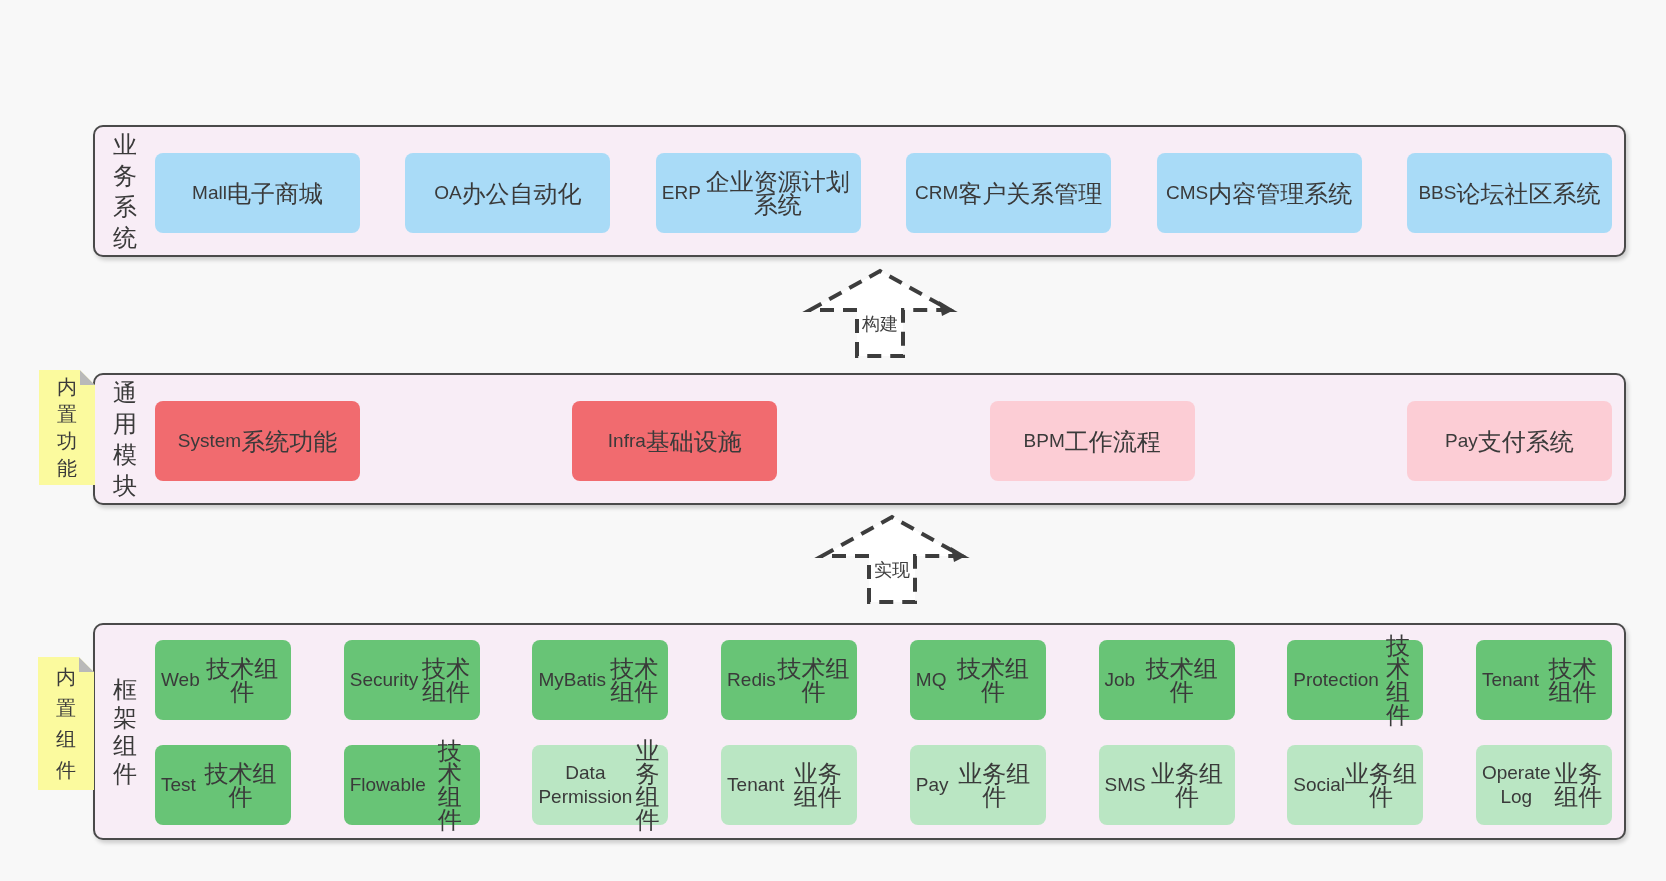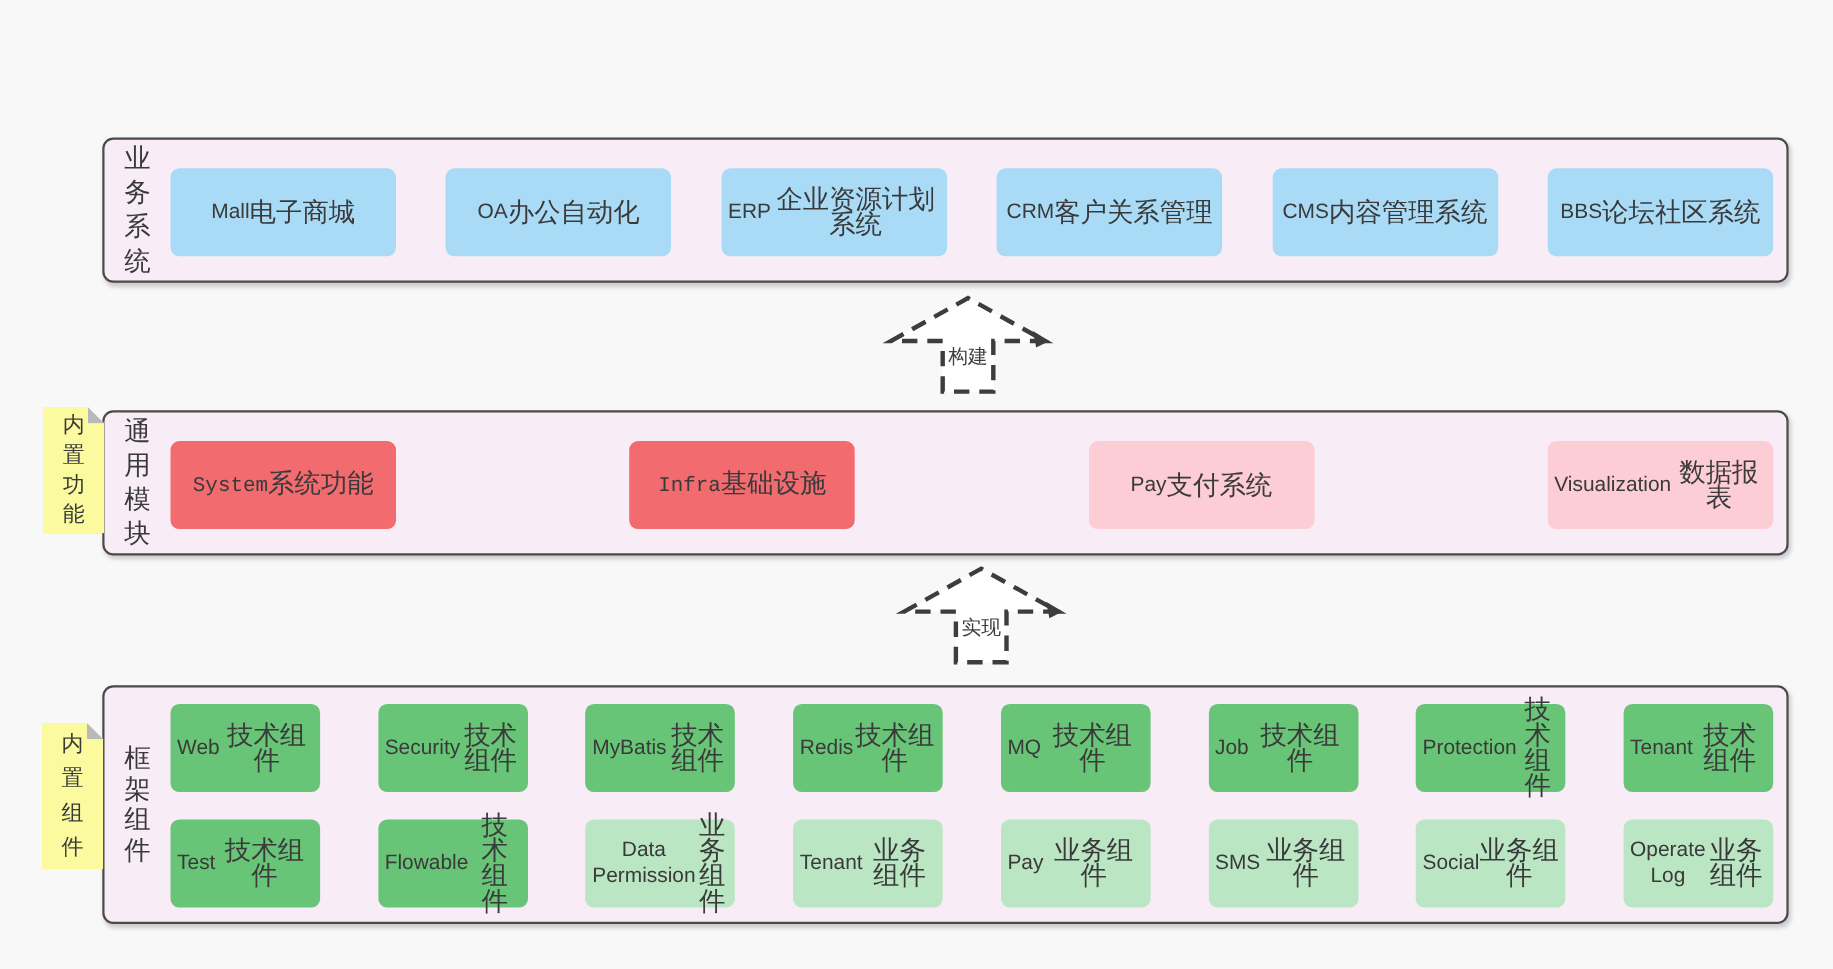--- a/index.html
+++ b/index.html
@@ -24,21 +24,21 @@
   .c3 .row-1{top:15px;}
   .c3 .row-2{top:120px;}
 
   .box{height:80px;border-radius:8px;display:flex;flex-direction:row;align-items:center;justify-content:center;
     text-align:center;padding:2px 6px;box-sizing:border-box;}
   .c1 .box,.c2 .box{width:205px;}
   .c3 .box{width:136px;}
   .box-title{font-size:19px;line-height:24px;}
   .box-sub{font-size:24px;line-height:23px;}
   .variant-blue{background:var(--blue,#a9dbf7);}
-  .variant-red{background:var(--red,#f16b6f);font-family:Liberation Mono, monospace;}
+  .variant-red{background:var(--red,#f16b6f);}
   .variant-pink{background:var(--pink,#fccdd5);}
   .variant-green{background:var(--green_dark,#68c476);}
   .variant-green-light{background:var(--green_light,#bae6c3);}
 
   
   .note{position:absolute;width:56px;background:var(--note_bg,#fbfa9e);z-index:5;
     display:flex;align-items:center;justify-content:center;text-align:center;
     font-size:20px;white-space:pre-line;color:var(--text,#3a3a3a);
     clip-path:polygon(0 0,calc(100% - 15px) 0,100% 15px,100% 100%,0 100%);
     filter:drop-shadow(2px 2px 2px rgba(0,0,0,0.28));}
@@ -114,26 +114,26 @@
     <div class="boxes-row">
         <div class="box variant-red">
           <div class="box-title">System</div>
           <div class="box-sub">系统功能</div>
         </div>
         <div class="box variant-red">
           <div class="box-title">Infra</div>
           <div class="box-sub">基础设施</div>
         </div>
         <div class="box variant-pink">
+          <div class="box-title">BPM</div>
+          <div class="box-sub">工作流程</div>
+        </div>
+        <div class="box variant-pink">
           <div class="box-title">Pay</div>
           <div class="box-sub">支付系统</div>
-        </div>
-        <div class="box variant-pink">
-          <div class="box-title">Visualization</div>
-          <div class="box-sub">数据报表</div>
         </div>
       </div>
   </section>
 
   <svg class="arrow arrow-2" viewBox="0 0 164 100">
     <path d="M59,94 L59,48 L12,48 L82,9 L152,48 L105,48 L105,94 Z"></path>
     <polygon points="156,48 141,39 144,54"></polygon>
     <text x="82" y="68" text-anchor="middle">实现</text>
   </svg>
 

